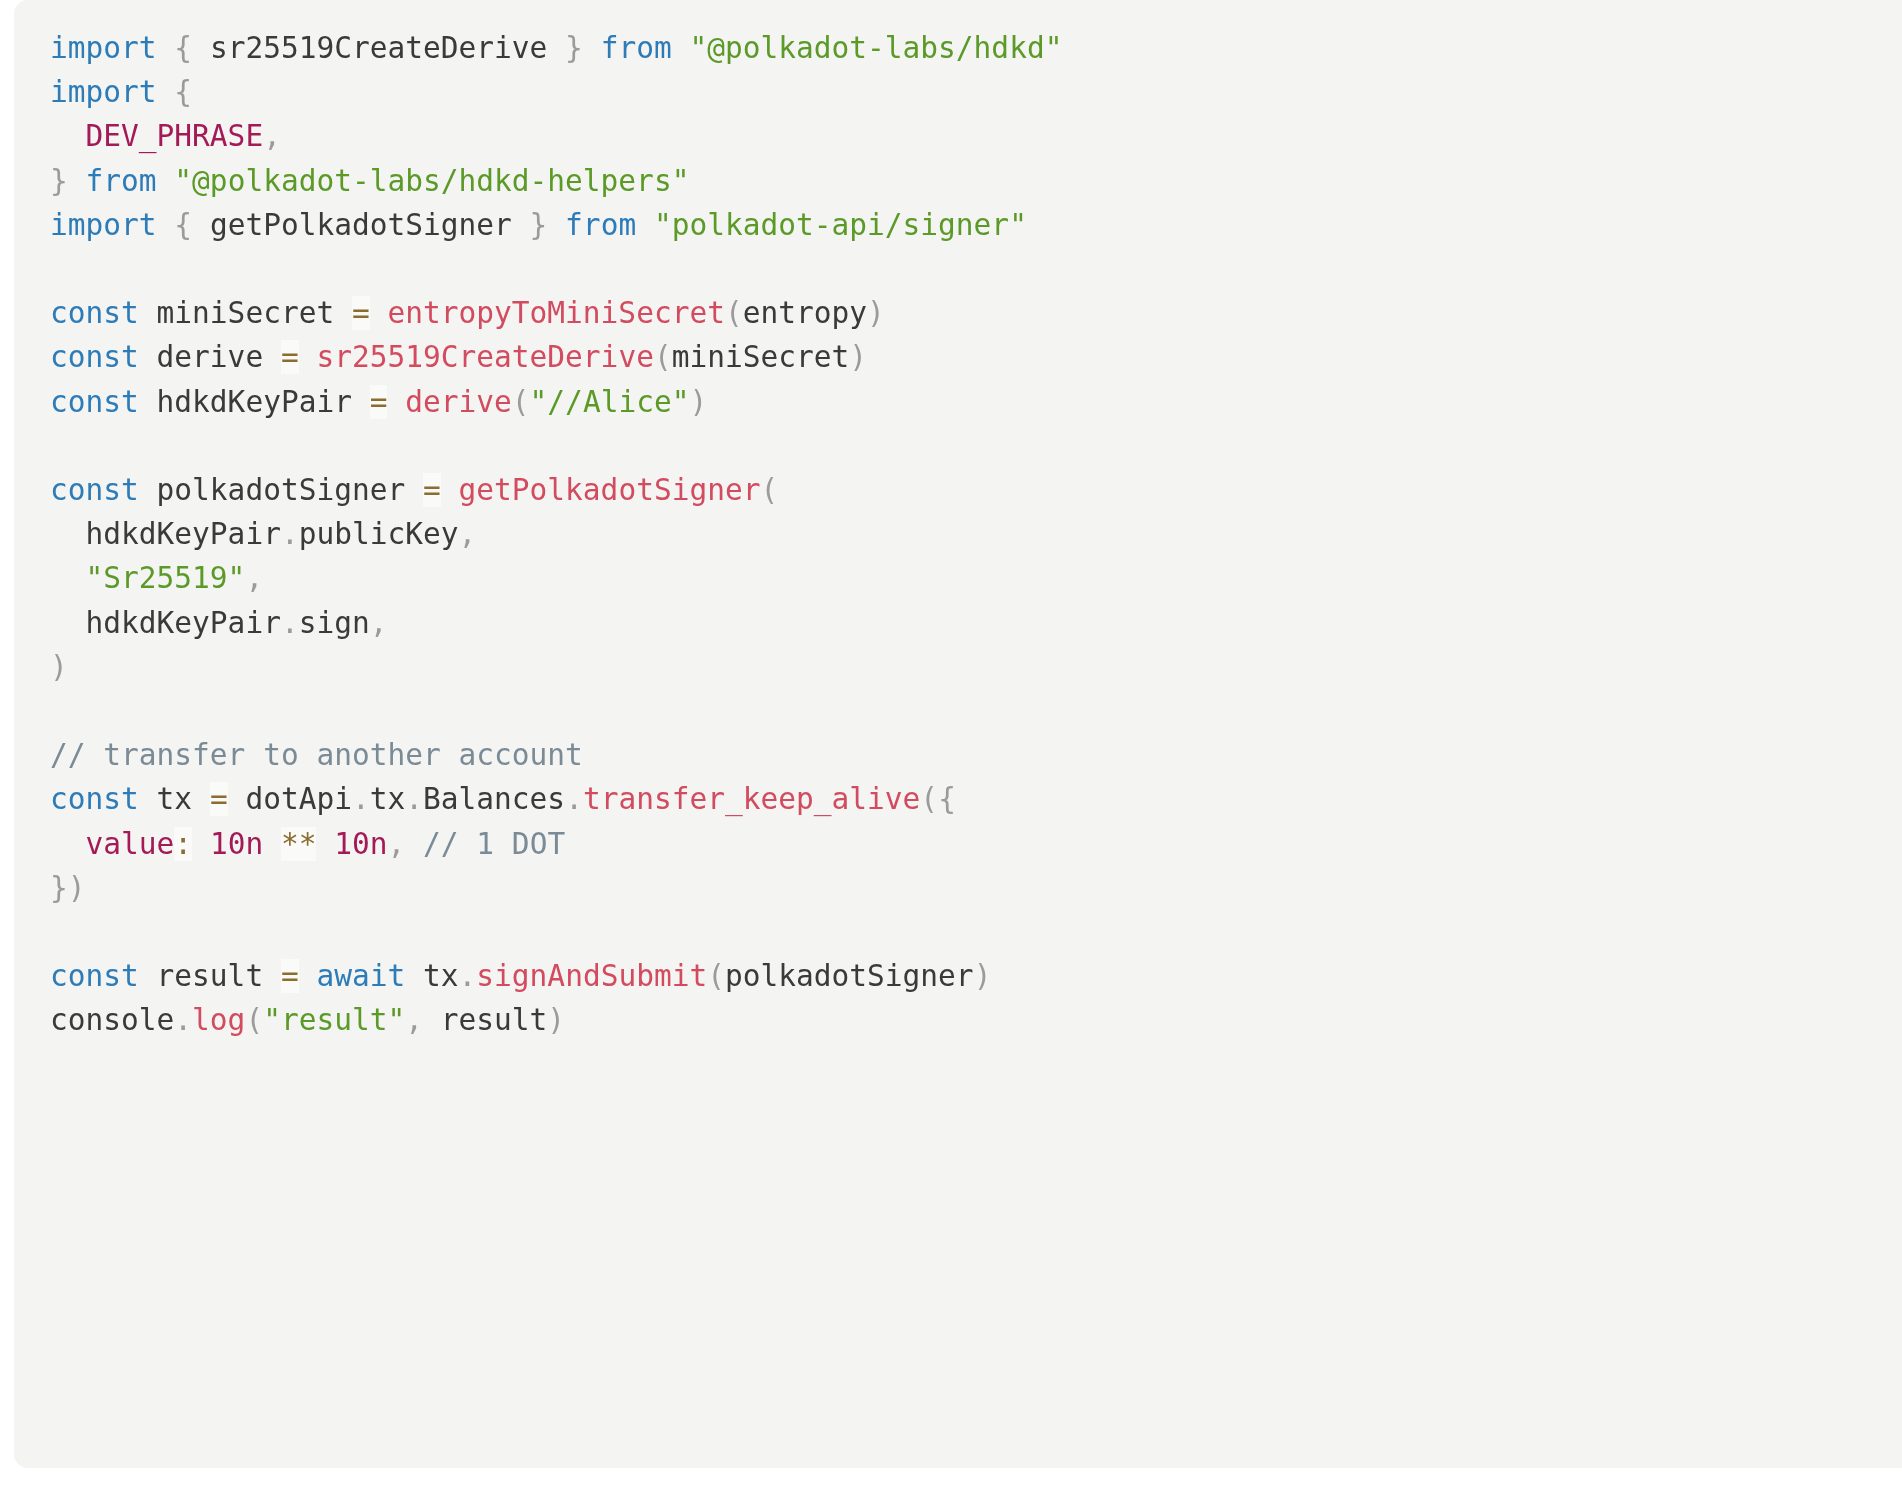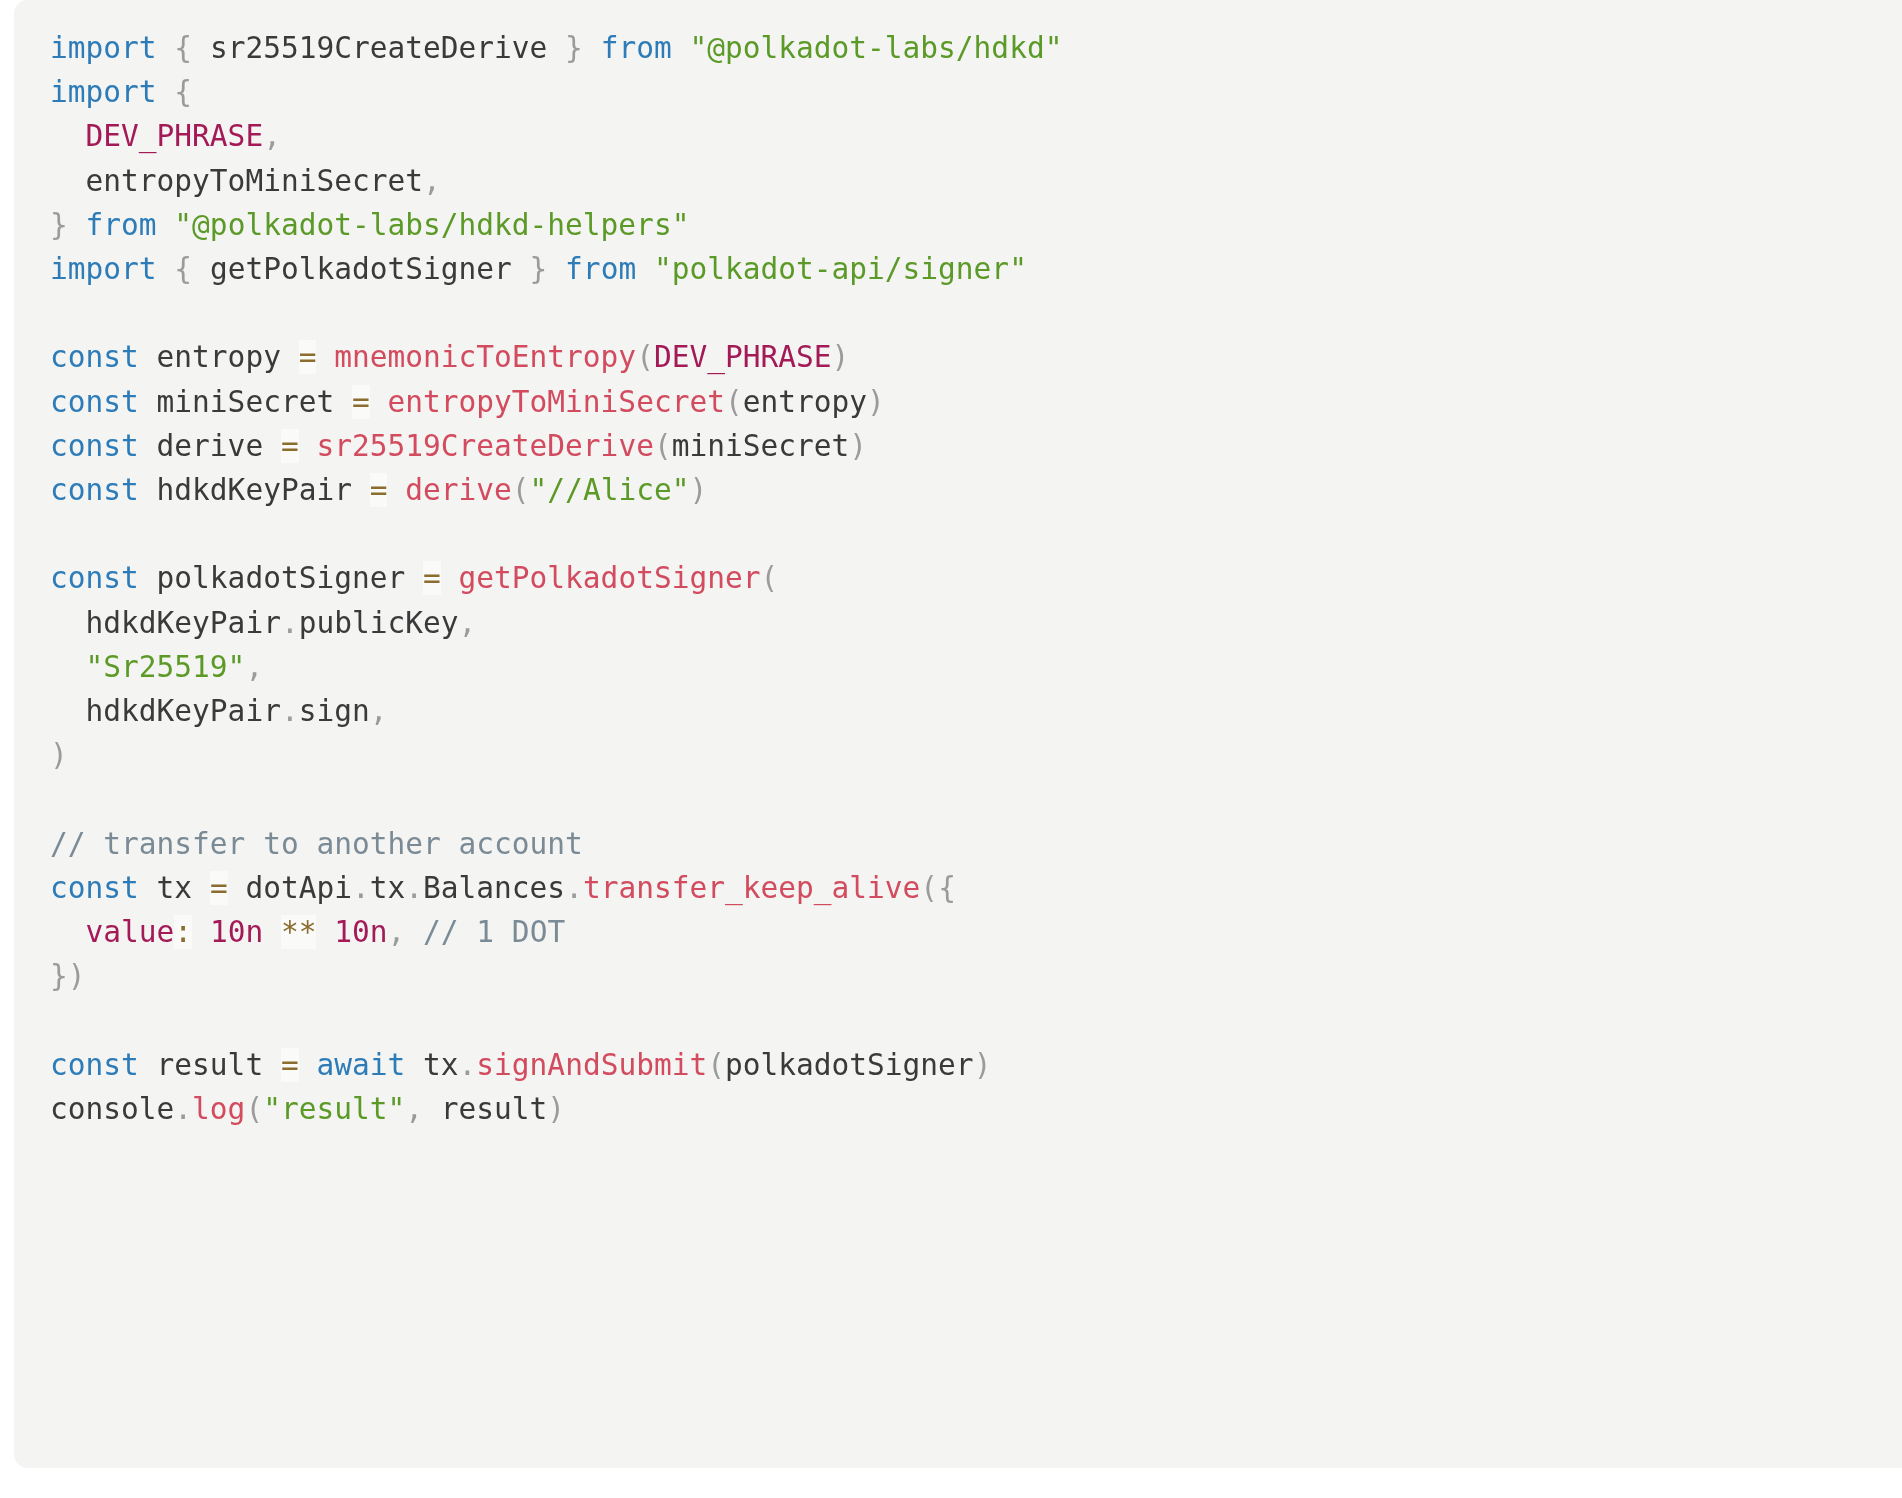--- a/index.html
+++ b/index.html
@@ -56,25 +56,23 @@
   .cmt  { color: #7b8b96; text-align: center; }               
 </style>
 </head>
 <body>
 
 <div id="code-block">
   <div id="code-scroll">
     <pre class="code" id="code-pre"><span class="ln"><span class="kw">import</span><span class="id"> </span><span class="pun">{</span><span class="id"> </span><span class="id">sr25519CreateDerive</span><span class="id"> </span><span class="pun">}</span><span class="id"> </span><span class="kw">from</span><span class="id"> </span><span class="str">"@polkadot-labs/hdkd"</span>
 </span><span class="ln"><span class="kw">import</span><span class="id"> </span><span class="pun">{</span>
 </span><span class="ln"><span class="id">  </span><span class="cst">DEV_PHRASE</span><span class="pun">,</span>
-</span><span class="ln"><span class="id">  </span><span class="id">entropyToMiniSecret</span><span class="pun">,</span>
 </span><span class="ln"><span class="pun">}</span><span class="id"> </span><span class="kw">from</span><span class="id"> </span><span class="str">"@polkadot-labs/hdkd-helpers"</span>
 </span><span class="ln"><span class="kw">import</span><span class="id"> </span><span class="pun">{</span><span class="id"> </span><span class="id">getPolkadotSigner</span><span class="id"> </span><span class="pun">}</span><span class="id"> </span><span class="kw">from</span><span class="id"> </span><span class="str">"polkadot-api/signer"</span>
 </span><span class="ln">
-</span><span class="ln"><span class="kw">const</span><span class="id"> </span><span class="id">entropy</span><span class="id"> </span><span class="op">=</span><span class="id"> </span><span class="fn">mnemonicToEntropy</span><span class="pun">(</span><span class="cst">DEV_PHRASE</span><span class="pun">)</span>
 </span><span class="ln"><span class="kw">const</span><span class="id"> </span><span class="id">miniSecret</span><span class="id"> </span><span class="op">=</span><span class="id"> </span><span class="fn">entropyToMiniSecret</span><span class="pun">(</span><span class="id">entropy</span><span class="pun">)</span>
 </span><span class="ln"><span class="kw">const</span><span class="id"> </span><span class="id">derive</span><span class="id"> </span><span class="op">=</span><span class="id"> </span><span class="fn">sr25519CreateDerive</span><span class="pun">(</span><span class="id">miniSecret</span><span class="pun">)</span>
 </span><span class="ln"><span class="kw">const</span><span class="id"> </span><span class="id">hdkdKeyPair</span><span class="id"> </span><span class="op">=</span><span class="id"> </span><span class="fn">derive</span><span class="pun">(</span><span class="str">"//Alice"</span><span class="pun">)</span>
 </span><span class="ln">
 </span><span class="ln"><span class="kw">const</span><span class="id"> </span><span class="id">polkadotSigner</span><span class="id"> </span><span class="op">=</span><span class="id"> </span><span class="fn">getPolkadotSigner</span><span class="pun">(</span>
 </span><span class="ln"><span class="id">  </span><span class="id">hdkdKeyPair</span><span class="pun">.</span><span class="id">publicKey</span><span class="pun">,</span>
 </span><span class="ln"><span class="id">  </span><span class="str">"Sr25519"</span><span class="pun">,</span>
 </span><span class="ln"><span class="id">  </span><span class="id">hdkdKeyPair</span><span class="pun">.</span><span class="id">sign</span><span class="pun">,</span>
 </span><span class="ln"><span class="pun">)</span>
 </span><span class="ln">

